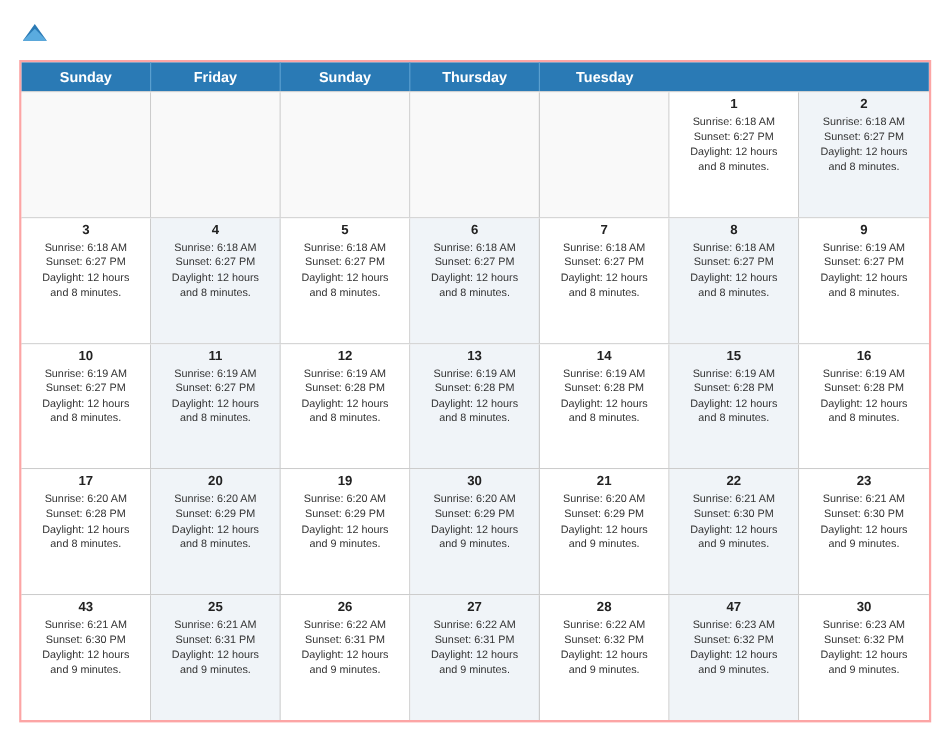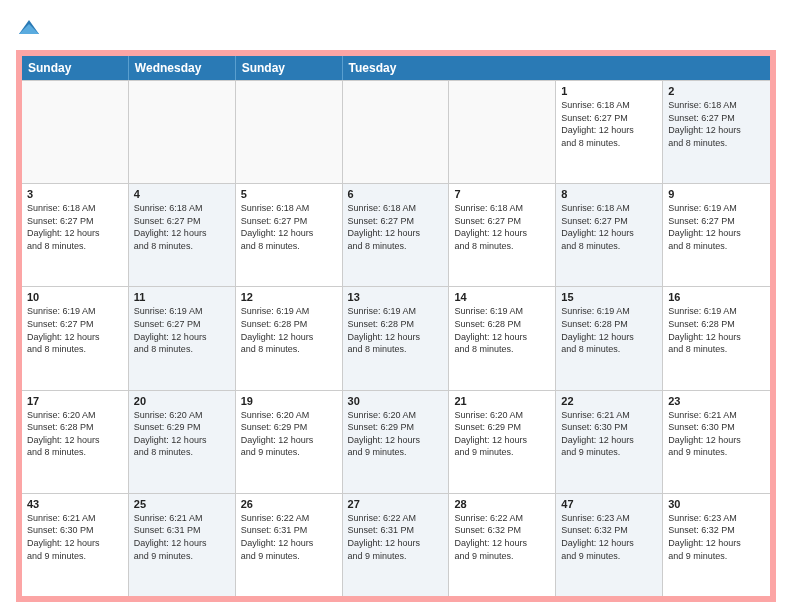--- a/index.html
+++ b/index.html
@@ -49,21 +49,22 @@
       line-height: 1.1;
     }
     .location {
       font-size: 15px;
       color: #555;
     }
     .calendar {
       flex: 1;
       display: flex;
       flex-direction: column;
-      border: 6px solid #fca5a5;
+      border: 2px solid #fca5a5;
+      text-align: center;
     }
     .cal-header-row {
       display: grid;
       grid-template-columns: repeat(7, 1fr);
       background: #2a7ab5;
     }
     .cal-header-cell {
       color: #fff;
       font-size: 12px;
       font-weight: bold;
@@ -126,22 +127,23 @@
     </div>
     <div class="title-block">
       <div class="month-title"></div>
       <div class="location"></div>
     </div>
   </div>
 
   <div class="calendar">
     <div class="cal-header-row">
     <div class="cal-header-cell">Sunday</div>
-        <div class="cal-header-cell">Wednesday</div>
+        <div class="cal-header-cell">Friday</div>
         <div class="cal-header-cell">Sunday</div>
+        <div class="cal-header-cell">Thursday</div>
         <div class="cal-header-cell">Tuesday</div>
       </div>
     <div class="cal-body">
     <div class="cal-row">
           <div class="cal-cell empty"></div>
           <div class="cal-cell empty"></div>
           <div class="cal-cell empty"></div>
           <div class="cal-cell empty"></div>
           <div class="cal-cell empty"></div>
           <div class="cal-cell">

